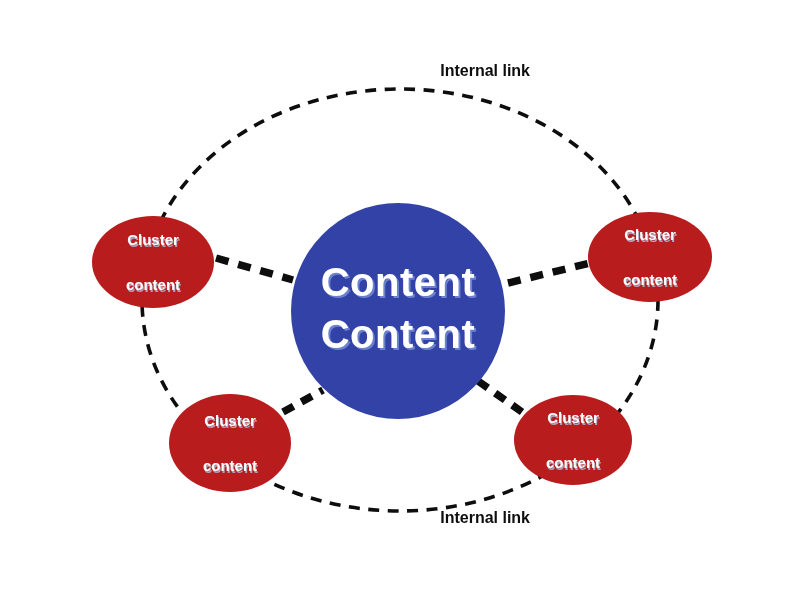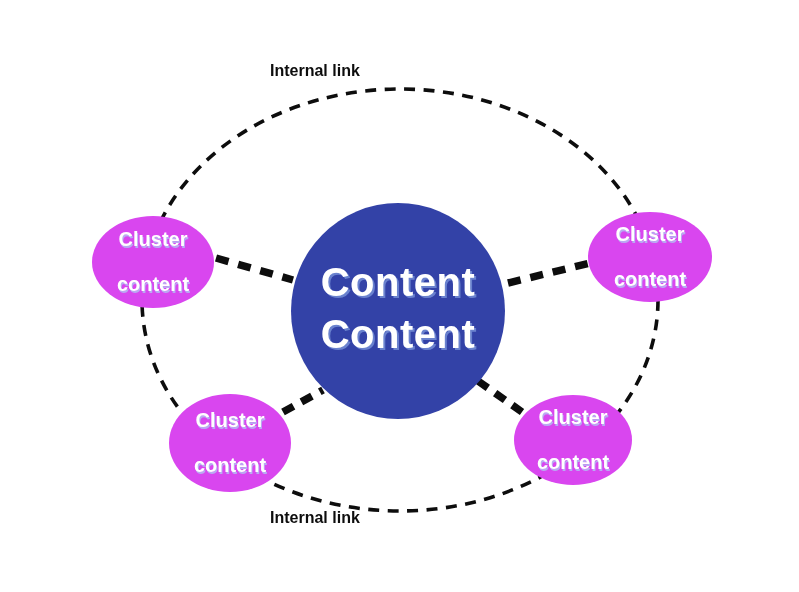--- a/index.html
+++ b/index.html
@@ -40,35 +40,35 @@
     height: 216px;
     background: #3342A7;
     font-size: 40px;
     line-height: 52px;
     letter-spacing: 0.5px;
     text-shadow: 2px 2px 0 rgba(136, 164, 228, 0.65);
     padding-bottom: 6px;
     box-sizing: border-box;
   }
   .cluster {
-    background: #d946ef;
-    font-size: 20px;
+    background: #b91c1c;
+    font-size: 15px;
     line-height: 29px;
     text-shadow: 1px 2px 0 rgba(173, 205, 243, 0.75);
     gap: 16px;
   }
   .cluster-tl { left: 92px;  top: 216px; width: 122px; height: 92px; }
   .cluster-tr { left: 588px; top: 212px; width: 124px; height: 90px; }
   .cluster-bl { left: 169px; top: 394px; width: 122px; height: 98px; }
   .cluster-br { left: 514px; top: 395px; width: 118px; height: 90px; }
   .node span { display: block; }
   .link-label {
     position: absolute;
     width: 260px;
-    text-align: left;
+    text-align: right;
     color: #0d0d0d;
     font-size: 16px;
     font-weight: 700;
   }
   .link-label-top    { left: 270px; top: 62px;  }
   .link-label-bottom { left: 270px; top: 509px; }
 </style>
 </head>
 <body>
 

